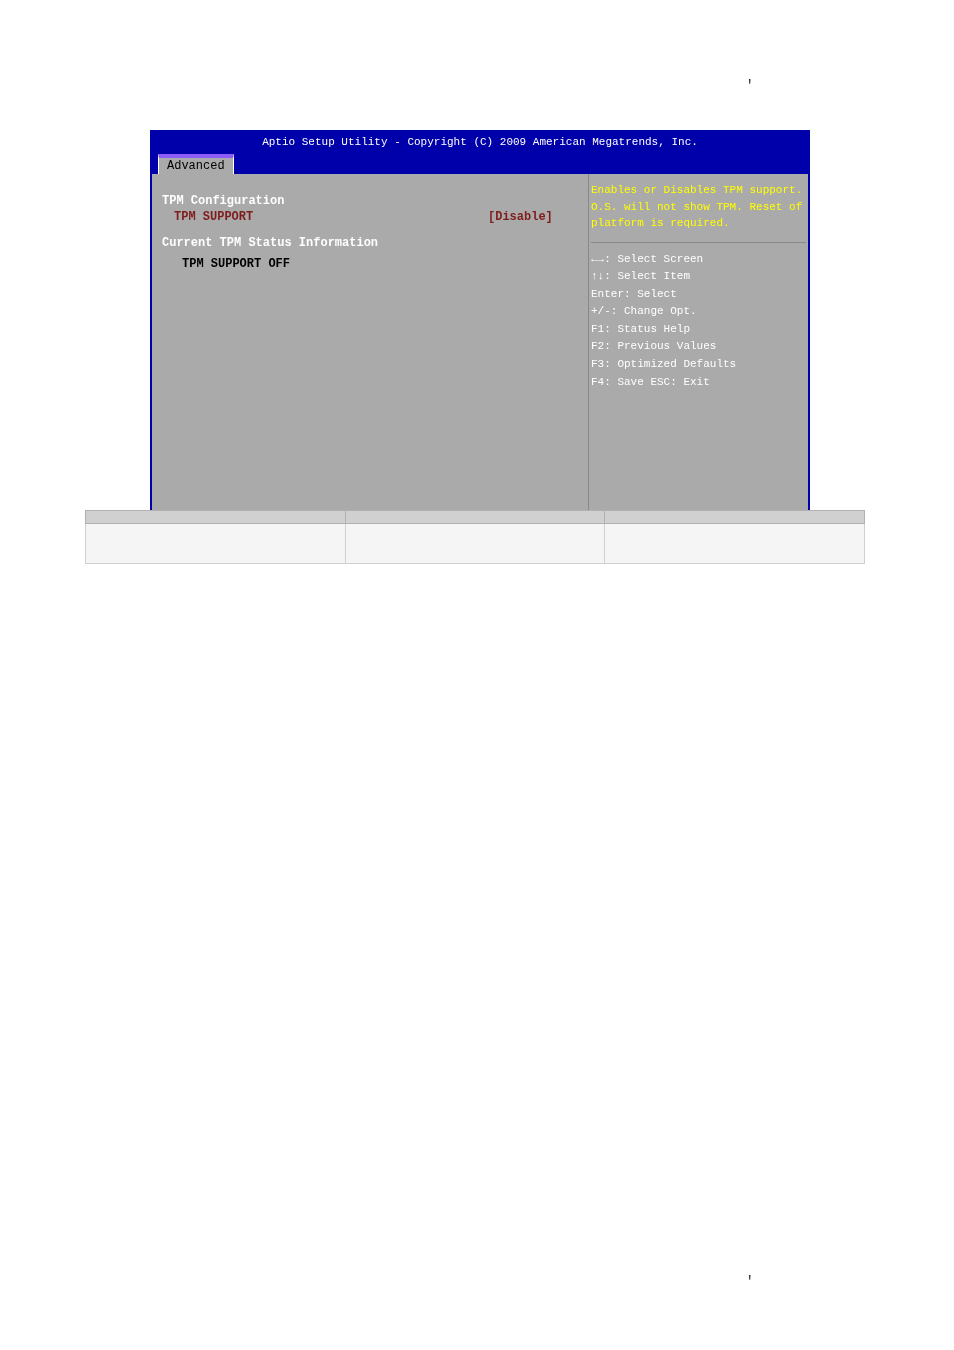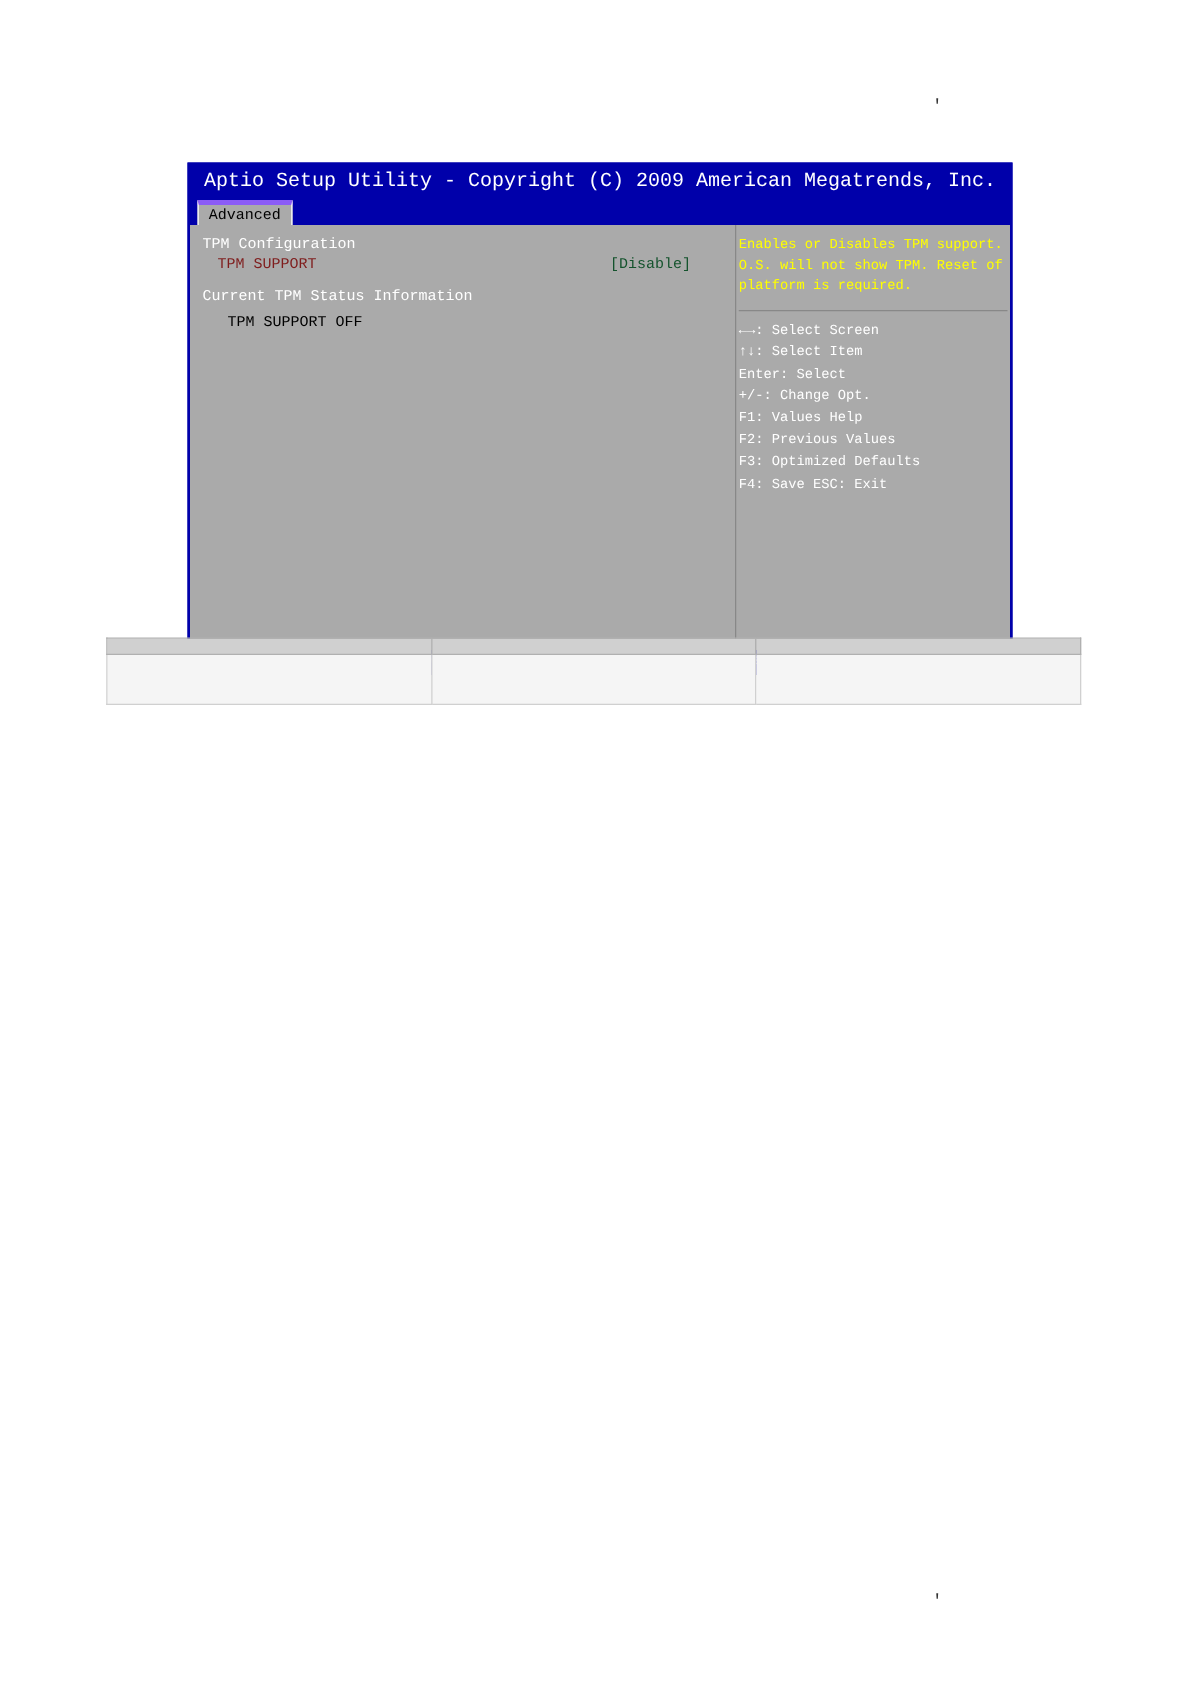--- a/index.html
+++ b/index.html
@@ -19,21 +19,21 @@
       width: 660px;
       border: 2px solid #0000aa;
       background: #0000aa;
     }
 
     .bios-title-bar {
       background: #0000aa;
       color: #ffffff;
       text-align: center;
       padding: 4px 8px;
-      font-size: 16px;
+      font-size: 11px;
     }
 
     .bios-tab-row {
       background: #0000aa;
       padding: 2px 6px 0 6px;
       display: flex;
     }
 
     .bios-tab {
       background: #aaaaaa;
@@ -47,23 +47,24 @@
 
     .bios-main {
       display: flex;
       background: #aaaaaa;
       min-height: 340px;
     }
 
     .bios-left {
       flex: 1;
       background: #aaaaaa;
-      padding: 8px 10px;
-      color: #000000;
-      font-size: 12px;
+      padding: 20px 10px;
+      color: #000000;
+      font-size: 12px;
+      font-weight: bold;
     }
 
     .bios-right {
       width: 220px;
       background: #aaaaaa;
       padding: 8px 2px;
       color: #000000;
       font-size: 12px;
       border-left: 1px solid #888888;
     }
@@ -97,21 +98,21 @@
       font-size: 12px;
       color: #000000;
     }
 
     .bios-item-label {
       flex: 1;
       color: #7f1d1d;
     }
 
     .bios-item-value {
-      color: #14532d;
+      color: #7f1d1d;
       min-width: 90px;
     }
 
     .bios-sub-item {
       padding-left: 20px;
       margin: 7px 0;
       font-size: 12px;
       color: #000000;
     }
 
@@ -195,21 +196,21 @@
 
     </div>
 
     <div class="bios-right">
       <div class="bios-right-help">Enables or Disables TPM support. O.S. will not show TPM. Reset of platform is required.</div>
       <div class="bios-right-keys">
         <div>←→: Select Screen</div>
         <div>↑↓: Select Item</div>
         <div>Enter: Select</div>
         <div>+/-: Change Opt.</div>
-        <div>F1: Values Help</div>
+        <div>F1: Status Help</div>
         <div>F2: Previous Values</div>
         <div>F3: Optimized Defaults</div>
         <div>F4: Save  ESC: Exit</div>
       </div>
     </div>
   </div>
   <div class="bios-footer">Version 2.00.1201. Copyright (C) 2009 American Megatrends, Inc.</div>
 </div>
 
 <div class="table-section">

